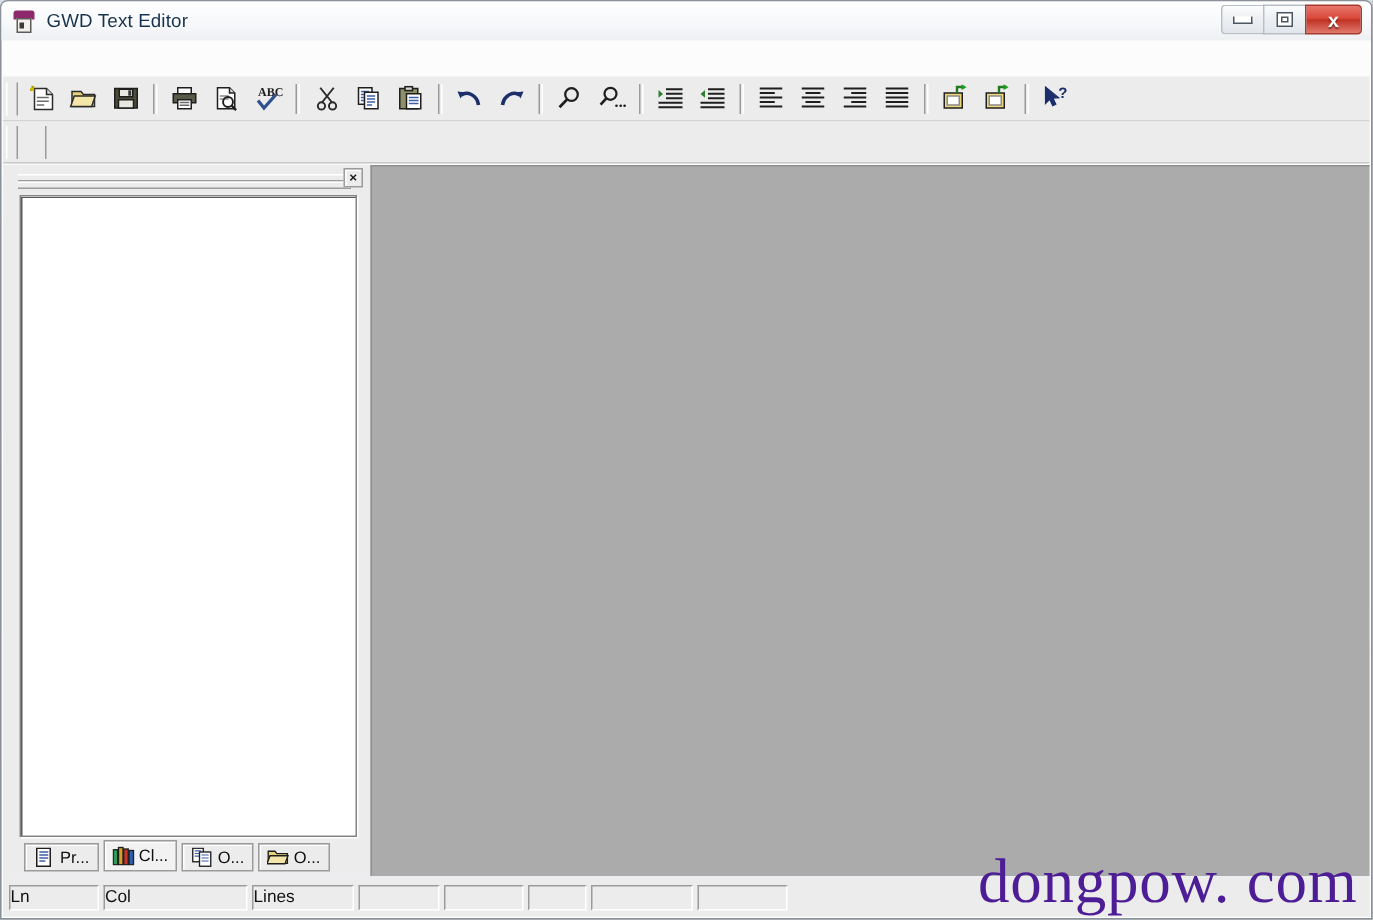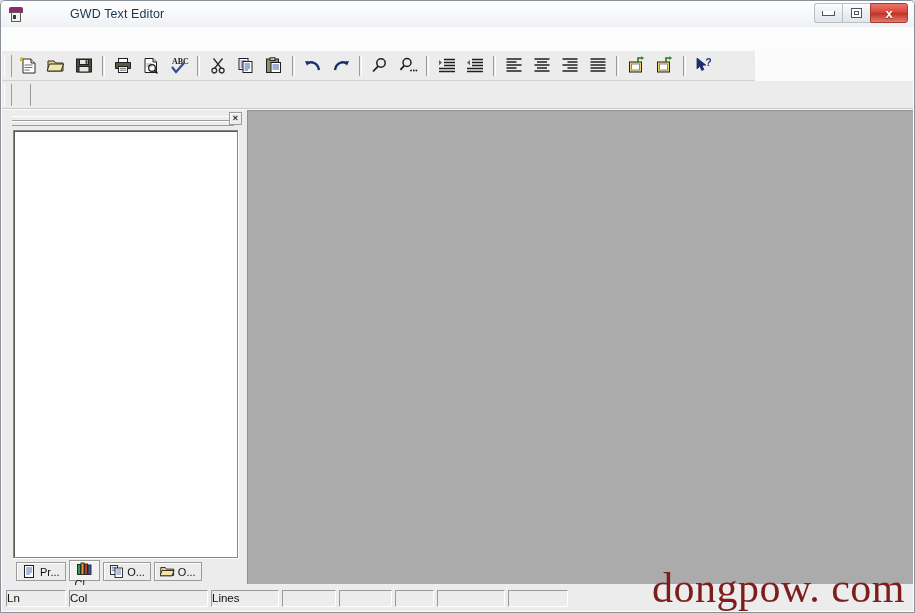--- a/index.html
+++ b/index.html
@@ -18,21 +18,21 @@
     border-radius:5px 5px 0 0;
     background:linear-gradient(#fdfdfd,#f2f4f6 60%,#e9edf1);
     box-shadow:inset 0 0 0 1px rgba(255,255,255,.85);
   }
 
   
   .titlebar{
     position:absolute;left:1px;top:1px;width:913px;height:26px;
     background:linear-gradient(#ffffff,#f7f8fa 55%,#eef0f3);
     border-radius:4px 4px 0 0;
-    display:flex;align-items:center;gap:39px;
+    display:flex;align-items:center;
   }
   .title-icon{
     width:17px;height:17px;margin-left:7px;margin-right:6px;
     position:relative;flex:none;
   }
   .title-icon .roof{
     position:absolute;left:1px;top:1px;width:14px;height:6px;
     background:#8e2a6b;border-radius:2px 2px 0 0;
   }
   .title-icon .body{
@@ -77,21 +77,21 @@
     line-height:15px;
   }
   .menu-item.active{
     background:#e8ecef;
     border:1px solid #9aa3ac;
     box-shadow:inset 1px 1px 0 #ffffff;
   }
 
   
   .toolbar{
-    position:absolute;left:2px;top:51px;width:753px;height:30px;
+    position:absolute;left:2px;top:51px;width:911px;height:30px;
     background:#ececec;
     display:flex;align-items:center;
     border-bottom:1px solid #d3d3d3;
     box-sizing:border-box;
   }
   .tb-grip{width:6px;height:22px;margin-left:2px;margin-right:2px;flex:none;
     border-left:1px solid #ffffff;border-right:1px solid #9b9b9b;}
   .tbtn{
     width:26px;height:24px;margin:0 1px;flex:none;
     display:flex;align-items:center;justify-content:center;
@@ -159,21 +159,21 @@
   }
   .dtab{
     height:19px;box-sizing:border-box;
     background:#ececec;
     border:1px solid #9b9b9b;
     box-shadow:inset 1px 1px 0 #ffffff;
     display:flex;align-items:center;gap:3px;
     padding:0 5px;margin-right:3px;
     font-size:11px;color:#111;white-space:nowrap;
   }
-  .dtab.selected{height:21px;background:#f2f2f2;flex-direction:column;}
+  .dtab.selected{height:21px;background:#f2f2f2;}
   .dtab-ico{width:15px;height:14px;flex:none;display:flex;align-items:center;justify-content:center;}
 
   
   .statusbar{
     position:absolute;left:2px;top:585px;width:911px;height:26px;
     background:#ececec;box-sizing:border-box;
     display:flex;align-items:center;padding-left:4px;
   }
   .sbcell{
     height:17px;box-sizing:border-box;
@@ -182,21 +182,21 @@
     background:#ececec;
     font-size:11.5px;color:#111;
     display:flex;align-items:center;
     margin-right:3px;white-space:nowrap;
   }
 
   
   .watermark{
     position:absolute;right:10px;bottom:4px;
     font-family:"Liberation Serif",serif;
-    font-size:42px;color:#7f1d1d;line-height:1;
+    font-size:42px;color:#4c1d95;line-height:1;
     letter-spacing:.5px;white-space:nowrap;
     pointer-events:none;
   }
 </style>
 </head>
 <body>
 
 <div id="app">
   <div class="win-frame"></div>
 
@@ -466,21 +466,21 @@
             </svg>
           </span>
           <span>O...</span>
         </div>
       </div>
     </div>
   </div>
 
   <div class="statusbar">
     <span class="sbcell" style="width:60px">Ln</span>
-    <span class="sbcell" style="width:139px">Col</span>
+    <span class="sbcell" style="width:96px">Col</span>
     <span class="sbcell" style="width:68px">Lines</span>
     <span class="sbcell" style="width:54px"></span>
     <span class="sbcell" style="width:53px"></span>
     <span class="sbcell" style="width:39px"></span>
     <span class="sbcell" style="width:68px"></span>
     <span class="sbcell" style="width:60px"></span>
   </div>
 
   <div class="watermark">dongpow. com</div>
 </div>

